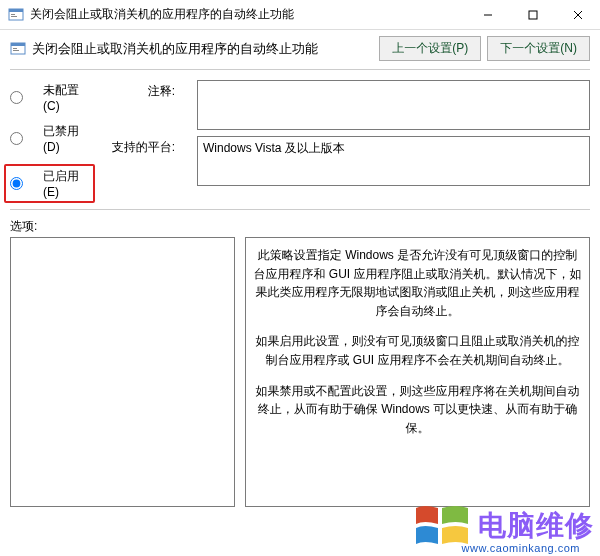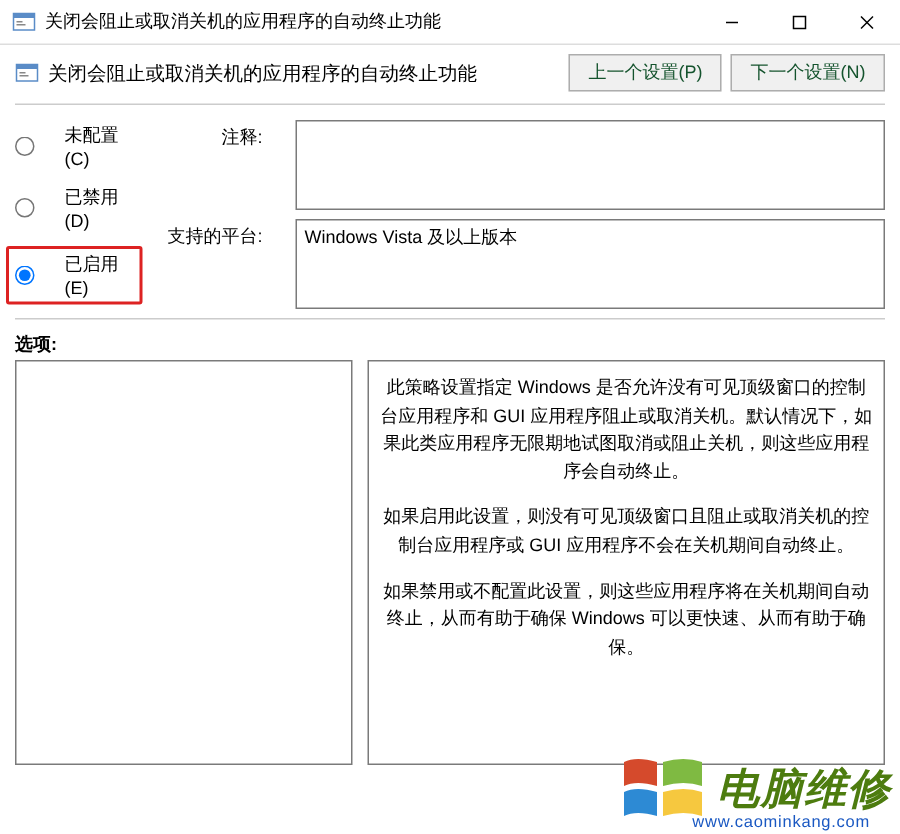--- a/index.html
+++ b/index.html
@@ -16,32 +16,32 @@
 .nav-btn { padding: 3px 12px; border: 1px solid #adadad; background: #f0f0f0; color: #14532d; font-size: 12px; cursor: default; }
 .divider { border: none; border-top: 1px solid #ccc; margin: 2px 10px; }
 .config-area { display: flex; padding: 8px 10px 4px 10px; gap: 10px; }
 .radio-col { width: 85px; display: flex; flex-direction: column; gap: 10px; padding-top: 2px; }
 .radio-item { display: flex; align-items: center; gap: 20px; cursor: pointer; }
 .radio-item.highlighted { border: 2px solid #d22; padding: 2px 4px; border-radius: 2px; margin-left:-6px; }
 .radio-item input { cursor: pointer; }
 .fields-col { flex: 1; display: flex; flex-direction: column; gap: 6px; }
 .field-row { display: flex; gap: 22px; }
 .field-label { width: 70px; text-align: right; padding-top: 3px; }
-.field-box { flex: 1; border: 1px solid #7a7a7a; background: #fff; height: 60px; padding: 3px 5px; overflow-y: scroll; font-size: 12px; }
-.labels-row { display: flex; padding: 6px 10px 2px 10px; font-weight: bold; }
+.field-box { flex: 1; border: 1px solid #7a7a7a; background: #fff; height: 50px; padding: 3px 5px; overflow-y: scroll; font-size: 12px; }
+.labels-row { display: flex; padding: 6px 10px 2px 10px; }
 .labels-row .left-label { width: 230px; }
 .labels-row .right-label { flex: 1; }
 .panels { display: flex; padding: 0 10px 10px 10px; gap: 10px; height: 280px; }
 .panel { border: 1px solid #7a7a7a; background: #fff; }
 .panel-left { width: 225px; }
 .panel-right { flex: 1; padding: 8px 6px; overflow-y: scroll; line-height: 1.55; font-size: 12px; text-align: center; }
 .panel-right p { margin-bottom: 12px; }
 .watermark { position: absolute; right: 6px; bottom: 4px; display: flex; align-items: center; gap: 6px; pointer-events: none; }
 .win-logo { width: 60px; height: 52px; }
-.wm-text { font-size: 28px; color: #4d7c0f; font-weight: bold; font-style: italic; letter-spacing: 1px; }
+.wm-text { font-size: 28px; color: #8b5cf6; font-weight: bold; letter-spacing: 1px; }
 .wm-url { position: absolute; right: 20px; bottom: 2px; font-size: 11px; color: #1a58c2; letter-spacing: 0.5px; }
 </style>
 </head>
 <body>
 
 <div class="titlebar">
   <span class="title-icon">
     <svg viewBox="0 0 16 16">
         <rect x="1" y="2" width="14" height="11" fill="#fff" stroke="#5a8cc7"></rect>
         <rect x="1" y="2" width="14" height="3" fill="#5a8cc7"></rect>

